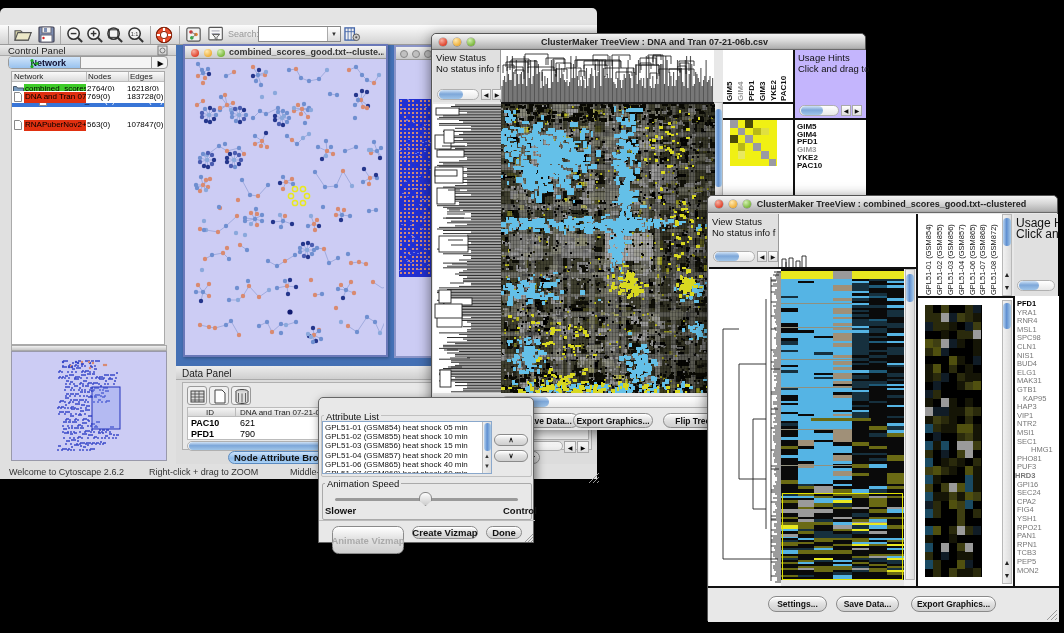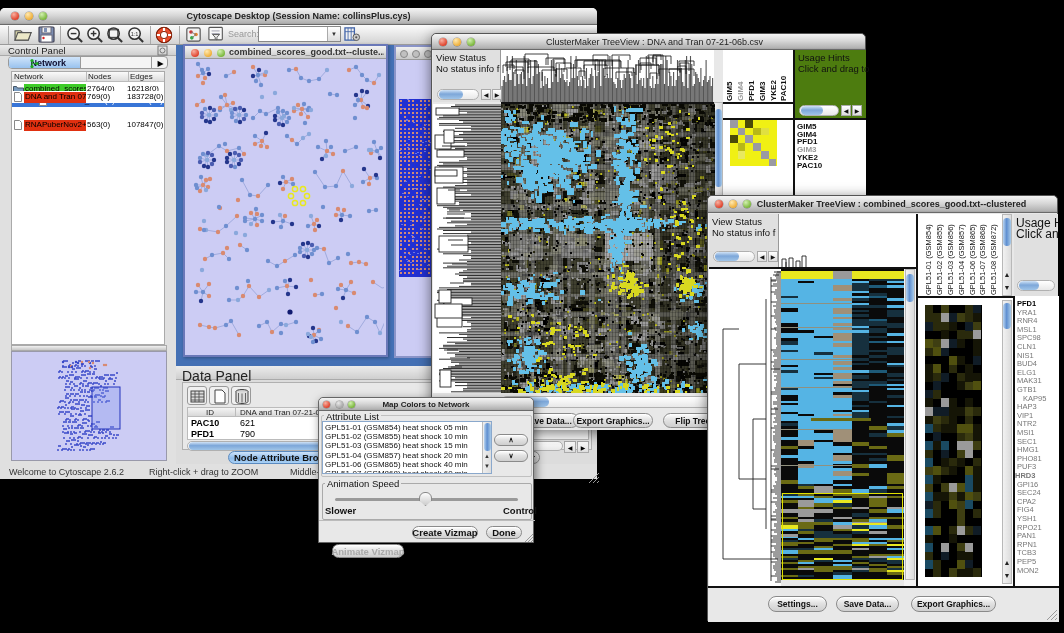--- a/index.html
+++ b/index.html
@@ -1,19 +1,13 @@
 <!DOCTYPE html>
 <html><head><meta charset="utf-8"><style>*{margin:0;padding:0;box-sizing:border-box}body{width:1064px;height:633px;background:#000;font-family:"Liberation Sans",sans-serif;overflow:hidden;position:relative}.abs{position:absolute}</style></head><body>
 <div class="abs" style="left:0;top:8px;width:597px;height:471px;background:#e4e4e4;border-radius:5px 5px 0 0">
-    <div style="position:relative;width:597px;height:17px;border-radius:5px 5px 0 0;background:linear-gradient(#f4f4f4,#d8d8d8 45%,#b0b0b0 95%,#9a9a9a);border-bottom:1px solid #6a6a6a;overflow:hidden">
-      <div style="position:absolute;left:11px;top:4.3px;width:8px;height:8px;border-radius:50%;background:radial-gradient(circle at 35% 30%, #f8b0a0, #e0442e 70%);box-shadow:0 0 0 0.5px rgba(0,0,0,.35)"></div>
-      <div style="position:absolute;left:24.9px;top:4.3px;width:8px;height:8px;border-radius:50%;background:radial-gradient(circle at 35% 30%, #ffe9b0, #efaf3a 70%);box-shadow:0 0 0 0.5px rgba(0,0,0,.35)"></div>
-      <div style="position:absolute;left:38.8px;top:4.3px;width:8px;height:8px;border-radius:50%;background:radial-gradient(circle at 35% 30%, #d2f0b0, #7cb83e 70%);box-shadow:0 0 0 0.5px rgba(0,0,0,.35)"></div>
-      <div style="position:absolute;left:0;right:0;top:0;bottom:0;display:flex;align-items:center;justify-content:center;font-size:9px;font-weight:bold;color:#222;white-space:nowrap;padding-left:0px">Cytoscape Desktop (Session Name: collinsPlus.cys)</div>
-    </div>
     <div class="abs" style="left:0;top:17px;width:597px;height:20px;background:linear-gradient(#fcfcfc,#d2d2d2);border-bottom:1px solid #9a9a9a">
       <div class="abs" style="left:8px;top:1px;width:1px;height:18px;background:#aaa"></div>
       <svg class="abs" style="left:14px;top:2px" width="19" height="16" viewBox="0 0 20 17">
         <path d="M1 14V4h6l2 2h9l-3 8z" fill="#d8d4a8" stroke="#555" stroke-width="1.2"></path>
         <path d="M1 14l3-8h14l-3 8z" fill="#ece8c8" stroke="#555" stroke-width="1.2"></path>
       </svg>
       <svg class="abs" style="left:38px;top:1px" width="17" height="17" viewBox="0 0 17 17">
         <rect x="1" y="1" width="15" height="15" rx="1" fill="#7d8fb4" stroke="#445" stroke-width="1.2"></rect>
         <rect x="4" y="1" width="9" height="6" fill="#f0f0f0" stroke="#667"></rect>
         <rect x="6" y="2" width="3" height="4" fill="#7d8fb4"></rect>
@@ -507,21 +501,21 @@
             <circle cx="121" cy="183" r="2.2" fill="#24368c"></circle>
             <circle cx="125" cy="185" r="2.2" fill="#4a5cb0"></circle>
             <circle cx="120" cy="190" r="2.2" fill="#8aa8dc"></circle>
             <circle cx="103" cy="252" r="2.6" fill="#101a70"></circle>
           </svg>
         </div>
       </div>
     </div>
     <div class="abs" style="left:176px;top:358px;width:421px;height:98px;background:#dcdcdc">
       <div style="height:14px;background:linear-gradient(#ececec,#cfcfcf);border-bottom:1px solid #aaa">
-        <div style="position:absolute;left:6px;top:2px;font-size:14px;color:#222">Data Panel</div>
+        <div style="position:absolute;left:6px;top:2px;font-size:10px;color:#222">Data Panel</div>
       </div>
       <div style="position:absolute;left:6px;top:16px;width:410px;height:68px;background:#e8e8e8;border:1px solid #b0b0b0">
         <div style="position:absolute;left:4px;top:3px;width:20px;height:19px;border:1px solid #999;border-radius:3px;background:#f0f0f0"><svg width="18" height="17" viewBox="0 0 18 17" style="margin:1px">
             <rect x="2" y="3" width="13" height="11" fill="#ddd" stroke="#444"></rect>
             <path d="M2 6h13M2 9h13M2 12h13M6 3v11M10 3v11" stroke="#444" stroke-width="0.8"></path>
           </svg></div>
         <div style="position:absolute;left:26px;top:3px;width:20px;height:19px;border:1px solid #999;border-radius:3px;background:#f0f0f0"><svg width="18" height="17" viewBox="0 0 18 17" style="margin:1px">
             <path d="M4 15V2h7l3 3v10z" fill="#fff" stroke="#444"></path>
           </svg></div>
         <div style="position:absolute;left:48px;top:3px;width:20px;height:19px;border:1px solid #999;border-radius:3px;background:#f0f0f0"><svg width="18" height="17" viewBox="0 0 18 17" style="margin:1px">
@@ -558,21 +552,21 @@
     </div>
     <svg class="abs" style="left:588px;top:464px" width="12" height="12">
       <path d="M11 1L1 11M11 5L5 11M11 9L9 11" stroke="#999" stroke-width="1"></path>
     </svg>
   </div>
 <div class="abs" style="left:431px;top:33px;width:435px;height:397px;background:#e8e8e8;border:1px solid #555;border-radius:5px 5px 0 0;box-shadow:0 3px 14px rgba(0,0,0,.55)">
     <div style="position:relative;width:433px;height:16px;border-radius:5px 5px 0 0;background:linear-gradient(#f4f4f4,#d8d8d8 45%,#b0b0b0 95%,#9a9a9a);border-bottom:1px solid #6a6a6a;overflow:hidden">
       <div style="position:absolute;left:7px;top:3.8px;width:8px;height:8px;border-radius:50%;background:radial-gradient(circle at 35% 30%, #f8b0a0, #e0442e 70%);box-shadow:0 0 0 0.5px rgba(0,0,0,.35)"></div>
       <div style="position:absolute;left:20.9px;top:3.8px;width:8px;height:8px;border-radius:50%;background:radial-gradient(circle at 35% 30%, #ffe9b0, #efaf3a 70%);box-shadow:0 0 0 0.5px rgba(0,0,0,.35)"></div>
       <div style="position:absolute;left:34.8px;top:3.8px;width:8px;height:8px;border-radius:50%;background:radial-gradient(circle at 35% 30%, #d2f0b0, #7cb83e 70%);box-shadow:0 0 0 0.5px rgba(0,0,0,.35)"></div>
-      <div style="position:absolute;left:0;right:0;top:0;bottom:0;display:flex;align-items:center;justify-content:center;font-size:9px;font-weight:normal;color:#222;white-space:nowrap;padding-left:12px">ClusterMaker TreeView : DNA and Tran 07-21-06b.csv</div>
+      <div style="position:absolute;left:0;right:0;top:0;bottom:0;display:flex;align-items:center;justify-content:center;font-size:9px;font-weight:bold;color:#222;white-space:nowrap;padding-left:12px">ClusterMaker TreeView : DNA and Tran 07-21-06b.csv</div>
     </div>
     <div class="abs" style="left:1px;top:16px;width:68px;height:52px;background:#e0e0e0;border-right:1px solid #999;font-size:9.5px;color:#111">
       <div style="position:absolute;left:3px;top:2px">View Status</div>
       <div style="position:absolute;left:3px;top:13px;white-space:nowrap">No status info f</div>
       <div style="position:absolute;left:4px;top:39px;width:42px;height:11px;background:linear-gradient(#fff,#e8e8e8);border:1px solid #b0b0b0;border-radius:5.5px">
         <div style="position:absolute;left:1px;top:0px;width:24px;height:9px;border-radius:5.5px;background:linear-gradient(#cfe2f6,#7da7d9 45%,#9fc4e8)"></div>
       </div>
       <div style="position:absolute;left:48px;top:39px;width:10px;height:11px;border:1px solid #aaa;background:linear-gradient(#fff,#ddd);font-size:6px;text-align:center;line-height:11px">◀</div>
       <div style="position:absolute;left:59px;top:39px;width:10px;height:11px;border:1px solid #aaa;background:linear-gradient(#fff,#ddd);font-size:6px;text-align:center;line-height:11px">▶</div>
     </div>
@@ -607,21 +601,21 @@
           <rect x="15.4" y="15.4" width="7.7" height="7.7" fill="#9a9aa2"></rect>
           <rect x="7.7" y="23.1" width="7.7" height="7.7" fill="#b8b818"></rect>
           <rect x="23.1" y="23.1" width="7.7" height="7.7" fill="#9a9aa2"></rect>
           <rect x="7.7" y="30.8" width="7.7" height="7.7" fill="#e8e860"></rect>
           <rect x="30.8" y="30.8" width="7.7" height="7.7" fill="#9a9aa2"></rect>
           <rect x="38.5" y="38.5" width="7.7" height="7.7" fill="#9a9aa2"></rect>
         </svg>
       </div>
     </div>
     <div class="abs" style="left:361px;top:16px;width:2px;height:379px;background:#111"></div>
-    <div class="abs" style="left:363px;top:16px;width:71px;height:68px;background:#4d7c0f;font-size:9.5px;color:#111">
+    <div class="abs" style="left:363px;top:16px;width:71px;height:68px;background:#c4b5fd;font-size:9.5px;color:#111">
       <div style="position:absolute;left:3px;top:2px">Usage Hints</div>
       <div style="position:absolute;left:3px;top:13px;white-space:nowrap">Click and drag to</div>
       <div style="position:absolute;left:4px;top:55px;width:40px;height:11px;background:linear-gradient(#fff,#e8e8e8);border:1px solid #b0b0b0;border-radius:5.5px">
         <div style="position:absolute;left:1px;top:0px;width:22px;height:9px;border-radius:5.5px;background:linear-gradient(#cfe2f6,#7da7d9 45%,#9fc4e8)"></div>
       </div>
       <div style="position:absolute;left:46px;top:55px;width:10px;height:11px;border:1px solid #aaa;background:linear-gradient(#fff,#ddd);font-size:6px;text-align:center;line-height:11px">◀</div>
       <div style="position:absolute;left:57px;top:55px;width:10px;height:11px;border:1px solid #aaa;background:linear-gradient(#fff,#ddd);font-size:6px;text-align:center;line-height:11px">▶</div>
     </div>
     <div class="abs" style="left:291px;top:84px;width:143px;height:2px;background:#111"></div>
     <div class="abs" style="left:363px;top:86px;width:71px;height:309px;background:#fff;font-size:8px;font-weight:bold">
@@ -791,21 +785,21 @@
       <div style="position:absolute;left:2px;top:63.2px;color:#777;font-weight:normal">BUD4</div>
       <div style="position:absolute;left:2px;top:71.8px;color:#777;font-weight:normal">ELG1</div>
       <div style="position:absolute;left:2px;top:80.4px;color:#777;font-weight:normal">MAK31</div>
       <div style="position:absolute;left:2px;top:89.0px;color:#777;font-weight:normal">GTB1</div>
       <div style="position:absolute;left:8px;top:97.6px;color:#777;font-weight:normal">KAP95</div>
       <div style="position:absolute;left:2px;top:106.2px;color:#777;font-weight:normal">HAP3</div>
       <div style="position:absolute;left:2px;top:114.8px;color:#777;font-weight:normal">VIP1</div>
       <div style="position:absolute;left:2px;top:123.4px;color:#777;font-weight:normal">NTR2</div>
       <div style="position:absolute;left:2px;top:132.0px;color:#777;font-weight:normal">MSI1</div>
       <div style="position:absolute;left:2px;top:140.6px;color:#777;font-weight:normal">SEC1</div>
-      <div style="position:absolute;left:2px;top:149.2px;color:#777;font-weight:normal">HMG1</div>
+      <div style="position:absolute;left:16px;top:149.2px;color:#777;font-weight:normal">HMG1</div>
       <div style="position:absolute;left:2px;top:157.8px;color:#777;font-weight:normal">PHO81</div>
       <div style="position:absolute;left:2px;top:166.4px;color:#777;font-weight:normal">PUF3</div>
       <div style="position:absolute;left:0;top:175.0px;color:#777;font-weight:bold">HRD3</div>
       <div style="position:absolute;left:2px;top:183.6px;color:#777;font-weight:normal">GPI16</div>
       <div style="position:absolute;left:2px;top:192.2px;color:#777;font-weight:normal">SEC24</div>
       <div style="position:absolute;left:2px;top:200.8px;color:#777;font-weight:normal">CPA2</div>
       <div style="position:absolute;left:2px;top:209.4px;color:#777;font-weight:normal">FIG4</div>
       <div style="position:absolute;left:2px;top:218.0px;color:#777;font-weight:normal">YSH1</div>
       <div style="position:absolute;left:2px;top:226.6px;color:#777;font-weight:normal">RPO21</div>
       <div style="position:absolute;left:2px;top:235.2px;color:#777;font-weight:normal">PAN1</div>
@@ -818,26 +812,20 @@
     <div class="abs" style="left:0px;top:392px;width:351px;height:34px;background:#e8e8e8">
       <div style="position:absolute;left:60px;top:8px;width:59px;height:16px;border-radius:8.0px;background:linear-gradient(#fff,#e2e2e2 45%,#cfcfcf);border:1px solid #8a8a8a;box-shadow:inset 0 1px 0 #fff;display:flex;align-items:center;justify-content:center;font-size:8.5px;font-weight:bold;color:#111;white-space:nowrap">Settings...</div>
       <div style="position:absolute;left:128px;top:8px;width:63px;height:16px;border-radius:8.0px;background:linear-gradient(#fff,#e2e2e2 45%,#cfcfcf);border:1px solid #8a8a8a;box-shadow:inset 0 1px 0 #fff;display:flex;align-items:center;justify-content:center;font-size:8.5px;font-weight:bold;color:#111;white-space:nowrap">Save Data...</div>
       <div style="position:absolute;left:203px;top:8px;width:85px;height:16px;border-radius:8.0px;background:linear-gradient(#fff,#e2e2e2 45%,#cfcfcf);border:1px solid #8a8a8a;box-shadow:inset 0 1px 0 #fff;display:flex;align-items:center;justify-content:center;font-size:8.5px;font-weight:bold;color:#111;white-space:nowrap">Export Graphics...</div>
     </div>
     <svg class="abs" style="left:338px;top:413px" width="12" height="12">
       <path d="M11 1L1 11M11 5L5 11M11 9L9 11" stroke="#999" stroke-width="1"></path>
     </svg>
   </div>
 <div class="abs" style="left:318px;top:397px;width:216px;height:146px;background:#e8e8e8;border:1px solid #666;border-radius:5px 5px 0 0;box-shadow:2px 3px 10px rgba(0,0,0,.5)">
-    <div style="position:relative;width:214px;height:13px;border-radius:5px 5px 0 0;background:linear-gradient(#f4f4f4,#d8d8d8 45%,#b0b0b0 95%,#9a9a9a);border-bottom:1px solid #6a6a6a;overflow:hidden">
-      <div style="position:absolute;left:4px;top:3.0px;width:7px;height:7px;border-radius:50%;background:radial-gradient(circle at 35% 30%, #f8b0a0, #e0442e 70%);box-shadow:0 0 0 0.5px rgba(0,0,0,.35)"></div>
-      <div style="position:absolute;left:16.5px;top:3.0px;width:7px;height:7px;border-radius:50%;background:radial-gradient(circle at 35% 30%, #e8e8e8, #aaa 70%);box-shadow:0 0 0 0.5px rgba(0,0,0,.35)"></div>
-      <div style="position:absolute;left:29.0px;top:3.0px;width:7px;height:7px;border-radius:50%;background:radial-gradient(circle at 35% 30%, #d2f0b0, #7cb83e 70%);box-shadow:0 0 0 0.5px rgba(0,0,0,.35)"></div>
-      <div style="position:absolute;left:0;right:0;top:0;bottom:0;display:flex;align-items:center;justify-content:center;font-size:8px;font-weight:bold;color:#222;white-space:nowrap;padding-left:0px">Map Colors to Network</div>
-    </div>
     <div class="abs" style="left:2px;top:17px;width:211px;height:62px;border:1px solid #c0c0c0;border-radius:2px"></div>
     <div class="abs" style="left:5px;top:13px;font-size:9.5px;color:#111;background:#e8e8e8;padding:0 2px">Attribute List</div>
     <div class="abs" style="left:3px;top:23px;width:170px;height:53px;background:#fff;border:1px solid #8aa8cc;font-size:8px;color:#111;overflow:hidden">
       <div style="position:absolute;left:2px;top:1.0px;white-space:nowrap">GPL51-01 (GSM854) heat shock 05 min</div>
       <div style="position:absolute;left:2px;top:10.2px;white-space:nowrap">GPL51-02 (GSM855) heat shock 10 min</div>
       <div style="position:absolute;left:2px;top:19.4px;white-space:nowrap">GPL51-03 (GSM856) heat shock 15 min</div>
       <div style="position:absolute;left:2px;top:28.6px;white-space:nowrap">GPL51-04 (GSM857) heat shock 20 min</div>
       <div style="position:absolute;left:2px;top:37.8px;white-space:nowrap">GPL51-06 (GSM865) heat shock 40 min</div>
       <div style="position:absolute;left:2px;top:47.0px;white-space:nowrap">GPL51-07 (GSM868) heat shock 60 min</div>
       <div style="position:absolute;right:0;top:0;width:9px;height:51px;background:linear-gradient(90deg,#eee,#ddd);border-left:1px solid #bbb">
@@ -848,18 +836,18 @@
     </div>
     <div style="position:absolute;left:175px;top:36px;width:34px;height:12px;border-radius:6.0px;background:linear-gradient(#fff,#e2e2e2 45%,#cfcfcf);border:1px solid #8a8a8a;box-shadow:inset 0 1px 0 #fff;display:flex;align-items:center;justify-content:center;font-size:7px;font-weight:bold;color:#111;white-space:nowrap">∧</div>
     <div style="position:absolute;left:175px;top:52px;width:34px;height:12px;border-radius:6.0px;background:linear-gradient(#fff,#e2e2e2 45%,#cfcfcf);border:1px solid #8a8a8a;box-shadow:inset 0 1px 0 #fff;display:flex;align-items:center;justify-content:center;font-size:7px;font-weight:bold;color:#111;white-space:nowrap">∨</div>
     <div class="abs" style="left:3px;top:85px;width:210px;height:37px;border:1px solid #aaa;border-radius:2px"></div>
     <div class="abs" style="left:6px;top:80px;font-size:9.5px;color:#111;background:#e8e8e8;padding:0 2px">Animation Speed</div>
     <div class="abs" style="left:16px;top:100px;width:183px;height:3px;background:#999;border-radius:2px"></div>
     <div class="abs" style="left:100px;top:94px;width:13px;height:14px;background:linear-gradient(#fdfdfd,#ccc);border:1px solid #888;border-radius:6px 6px 5px 5px;clip-path:polygon(0 0,100% 0,100% 60%,50% 100%,0 60%)"></div>
     <div class="abs" style="left:6px;top:107px;font-size:9.5px;font-weight:bold;color:#111">Slower</div>
     <div class="abs" style="left:184px;top:107px;font-size:9.5px;font-weight:bold;color:#111">Control</div>
     <div class="abs" style="left:0px;top:122px;width:216px;height:1px;background:#bbb"></div>
-    <div style="position:absolute;left:13px;top:146px;width:72px;height:14px;border-radius:6.5px;background:linear-gradient(#fff,#e2e2e2 45%,#cfcfcf);border:1px solid #8a8a8a;box-shadow:inset 0 1px 0 #fff;display:flex;align-items:center;justify-content:center;font-size:9.5px;font-weight:bold;color:#aaa;white-space:nowrap">Animate Vizmap</div>
+    <div style="position:absolute;left:13px;top:128px;width:72px;height:28px;border-radius:6.5px;background:linear-gradient(#fff,#e2e2e2 45%,#cfcfcf);border:1px solid #8a8a8a;box-shadow:inset 0 1px 0 #fff;display:flex;align-items:center;justify-content:center;font-size:9.5px;font-weight:bold;color:#aaa;white-space:nowrap">Animate Vizmap</div>
     <div style="position:absolute;left:93px;top:128px;width:66px;height:13px;border-radius:6.5px;background:linear-gradient(#fff,#e2e2e2 45%,#cfcfcf);border:1px solid #8a8a8a;box-shadow:inset 0 1px 0 #fff;display:flex;align-items:center;justify-content:center;font-size:9.5px;font-weight:bold;color:#111;white-space:nowrap">Create Vizmap</div>
     <div style="position:absolute;left:167px;top:128px;width:36px;height:13px;border-radius:6.5px;background:linear-gradient(#fff,#e2e2e2 45%,#cfcfcf);border:1px solid #8a8a8a;box-shadow:inset 0 1px 0 #fff;display:flex;align-items:center;justify-content:center;font-size:9.5px;font-weight:bold;color:#111;white-space:nowrap">Done</div>
     <svg class="abs" style="left:205px;top:135px" width="10" height="10">
       <path d="M9 1L1 9M9 4L4 9M9 7L7 9" stroke="#999" stroke-width="1"></path>
     </svg>
   </div>
 </body></html>

